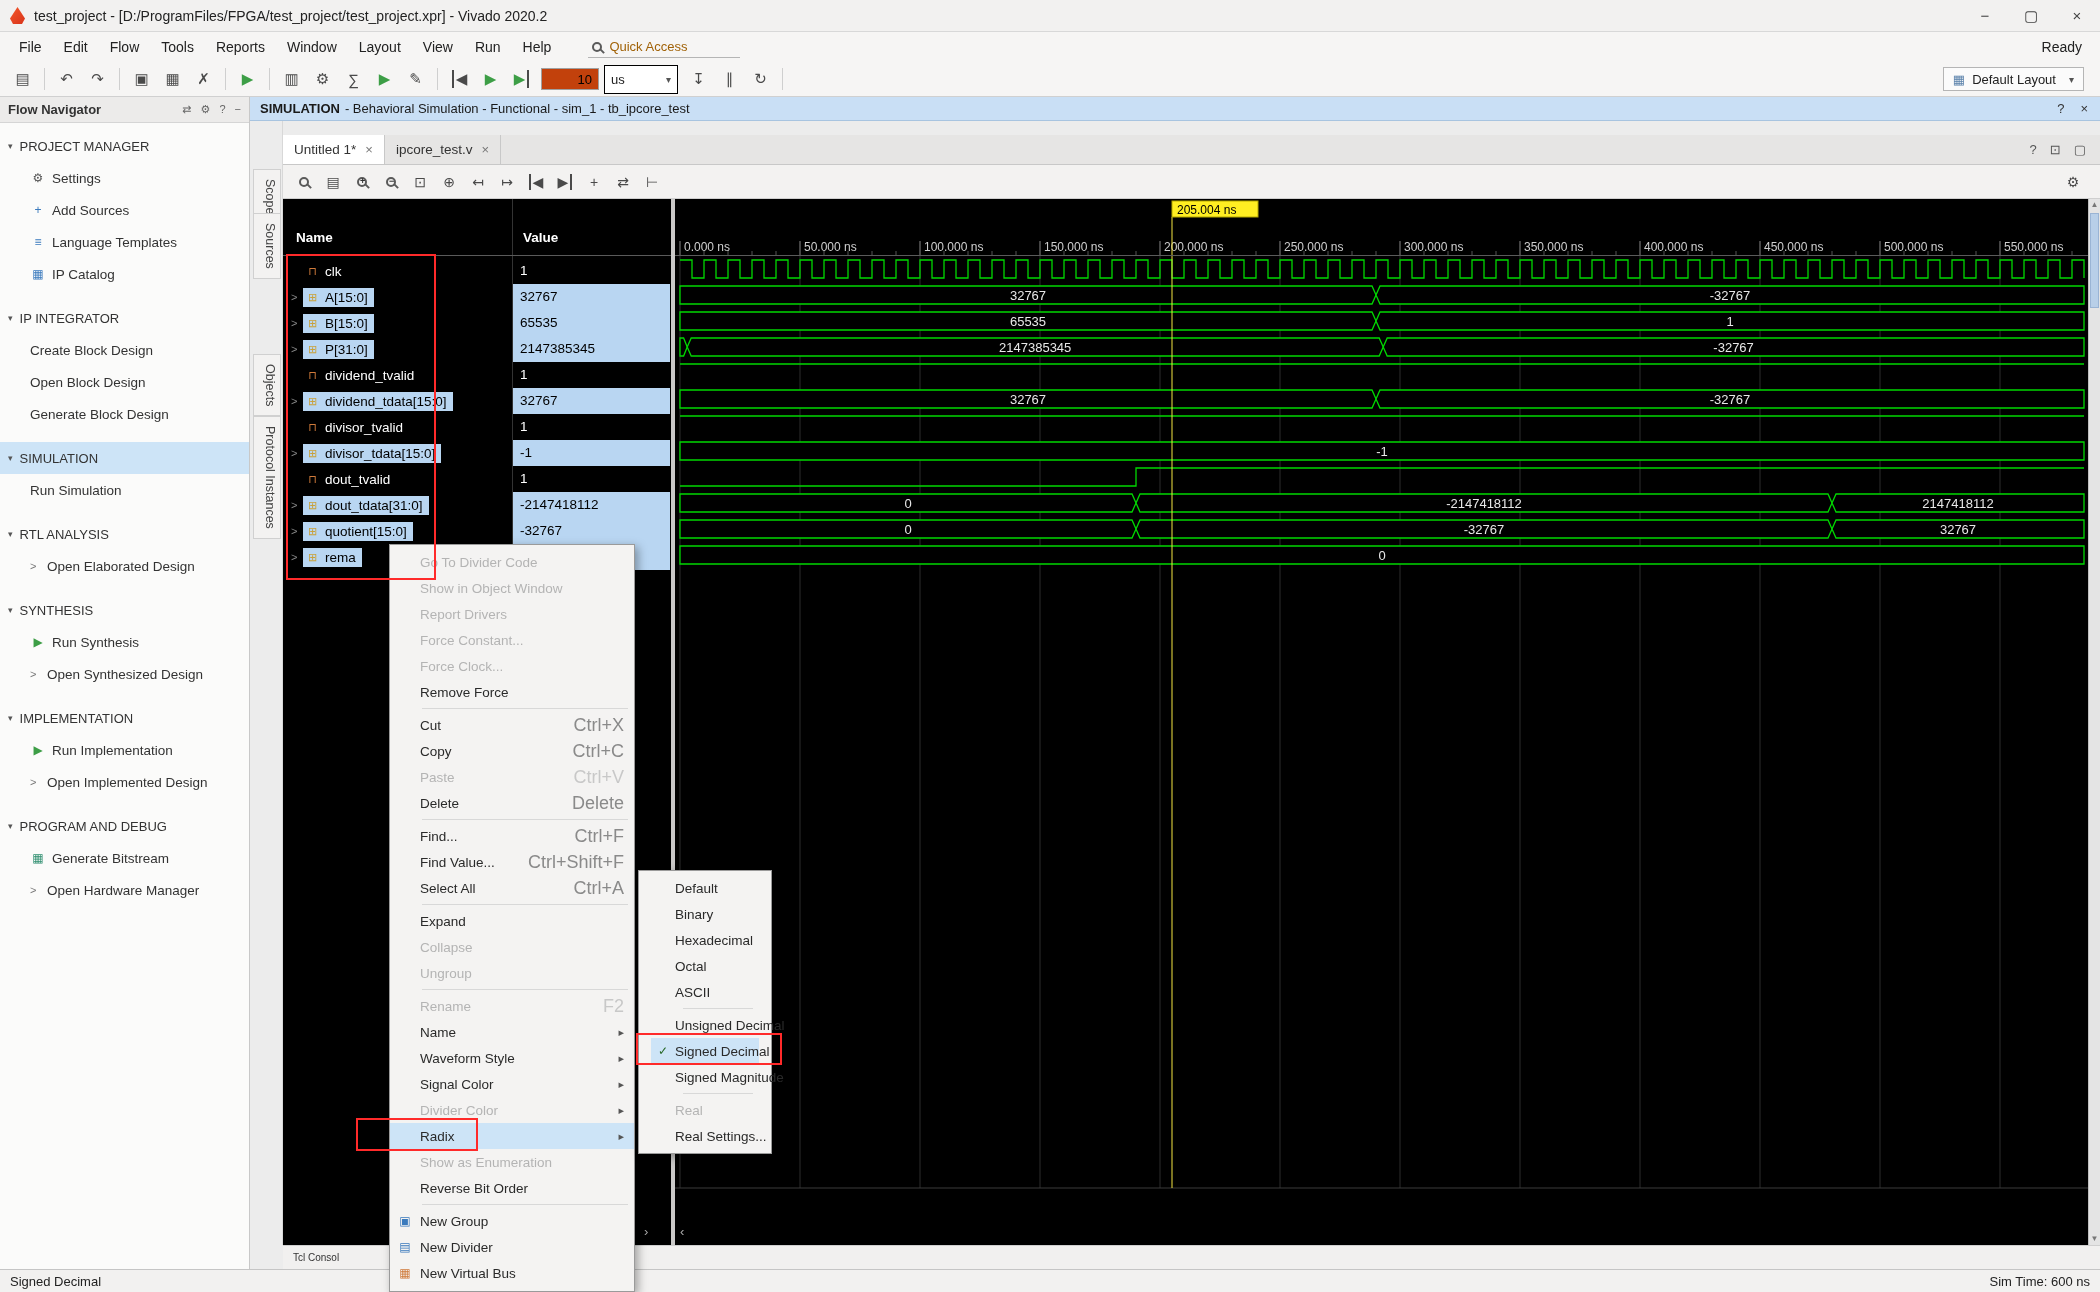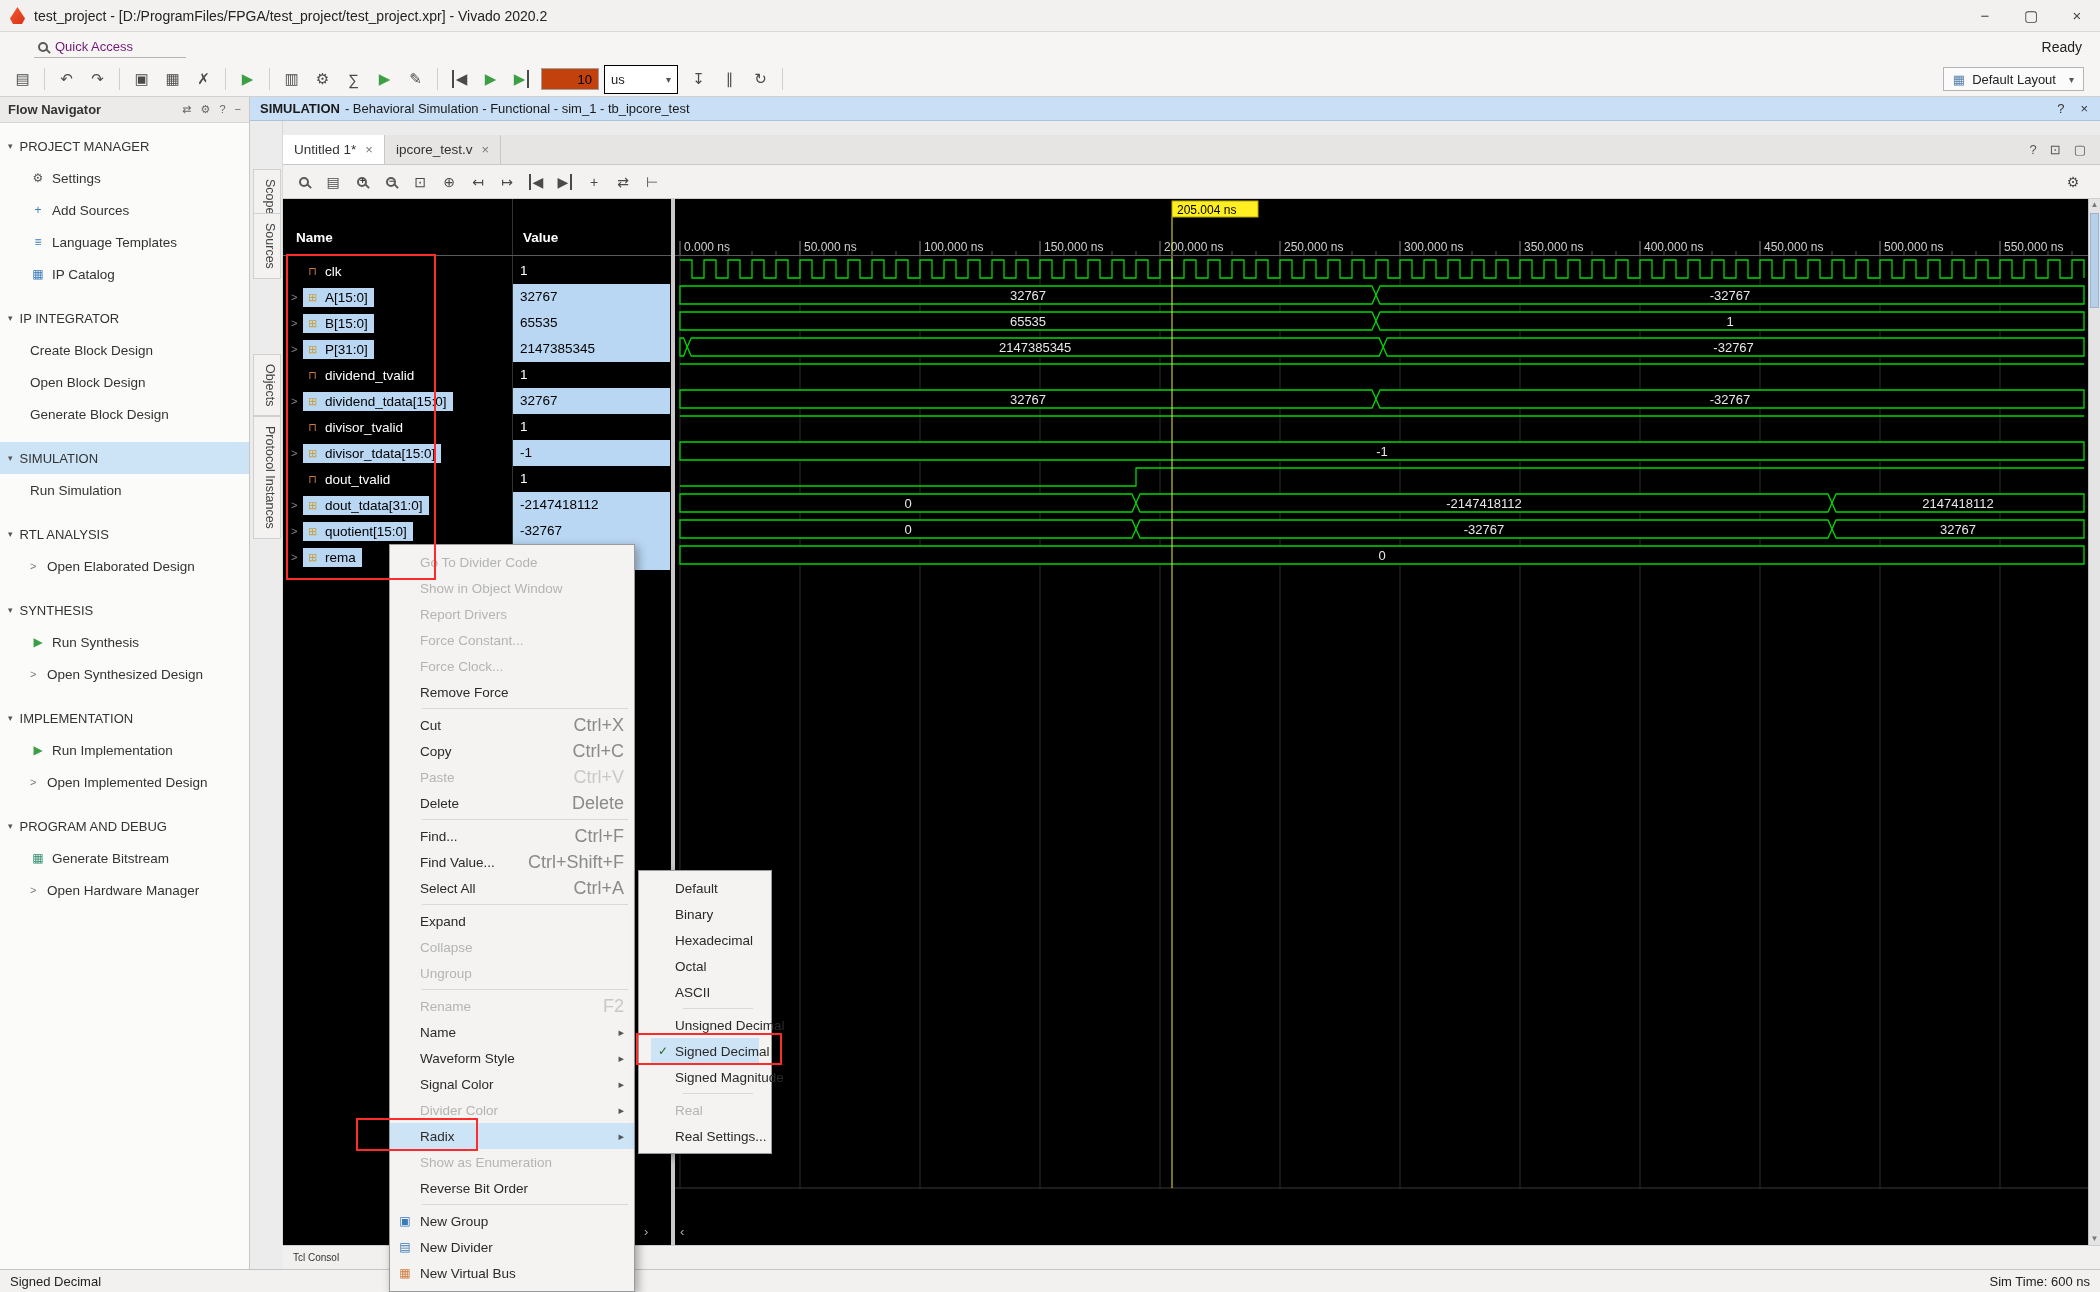--- a/index.html
+++ b/index.html
@@ -17,21 +17,21 @@
     background:linear-gradient(135deg,#f4592c,#d8331a);
     clip-path:polygon(50% 0, 100% 68%, 80% 100%, 20% 100%, 0 68%); }
   .win-btns { margin-left:auto; display:flex; }
   .win-btn { width:46px; height:31px; display:flex; align-items:center; justify-content:center; font-size:15px; color:#444; }
 
   
   #menubar { position:absolute; left:0; top:32px; width:2100px; height:30px;
     background:#f6f5f4; display:flex; align-items:center; padding-left:8px; font-size:14px; }
   .menu-item { padding:0 11px; height:100%; display:flex; align-items:center; }
   #quick-access { margin-left:26px; width:152px; height:22px; border-bottom:1px solid #b5b5b5;
-    display:flex; align-items:center; gap:7px; color:#701a75; font-size:13px; padding:0 4px; }
+    display:flex; align-items:center; gap:7px; color:#a16207; font-size:13px; padding:0 4px; }
   #ready { margin-left:auto; margin-right:18px; font-size:14px; }
 
   .mag { display:inline-block; width:10px; height:10px; border:2px solid #5a5a5a; border-radius:50%; position:relative; }
   .mag::after { content:""; position:absolute; width:6px; height:2px; background:#5a5a5a;
     right:-5px; bottom:-2px; transform:rotate(45deg); }
   .mag-sub { position:absolute; font-size:9px; left:1px; top:-3px; color:#333; font-weight:bold; }
 
   
   #toolbar { position:absolute; left:0; top:62px; width:2100px; height:35px;
     background:#f6f5f4; border-bottom:1px solid #d0d0d0;
@@ -163,20 +163,32 @@
   <span class="flame"></span>
   <span>test_project - [D:/ProgramFiles/FPGA/test_project/test_project.xpr] - Vivado 2020.2</span>
   <span class="win-btns">
     <span class="win-btn">−</span>
     <span class="win-btn">▢</span>
     <span class="win-btn">×</span>
   </span>
 </div>
 
 <div id="menubar">
+  <span id="menu-items" style="display:flex;height:100%">
+      <span class="menu-item">File</span>
+      <span class="menu-item">Edit</span>
+      <span class="menu-item">Flow</span>
+      <span class="menu-item">Tools</span>
+      <span class="menu-item">Reports</span>
+      <span class="menu-item">Window</span>
+      <span class="menu-item">Layout</span>
+      <span class="menu-item">View</span>
+      <span class="menu-item">Run</span>
+      <span class="menu-item">Help</span>
+    </span>
   <span id="quick-access">
     <span class="mag"></span>
     <span>Quick Access</span>
   </span>
   <span id="ready">Ready</span>
 </div>
 
 <div id="toolbar">
   <span id="tb-left" style="display:flex;align-items:center;gap:2px">
       <span class="tb-icon">

